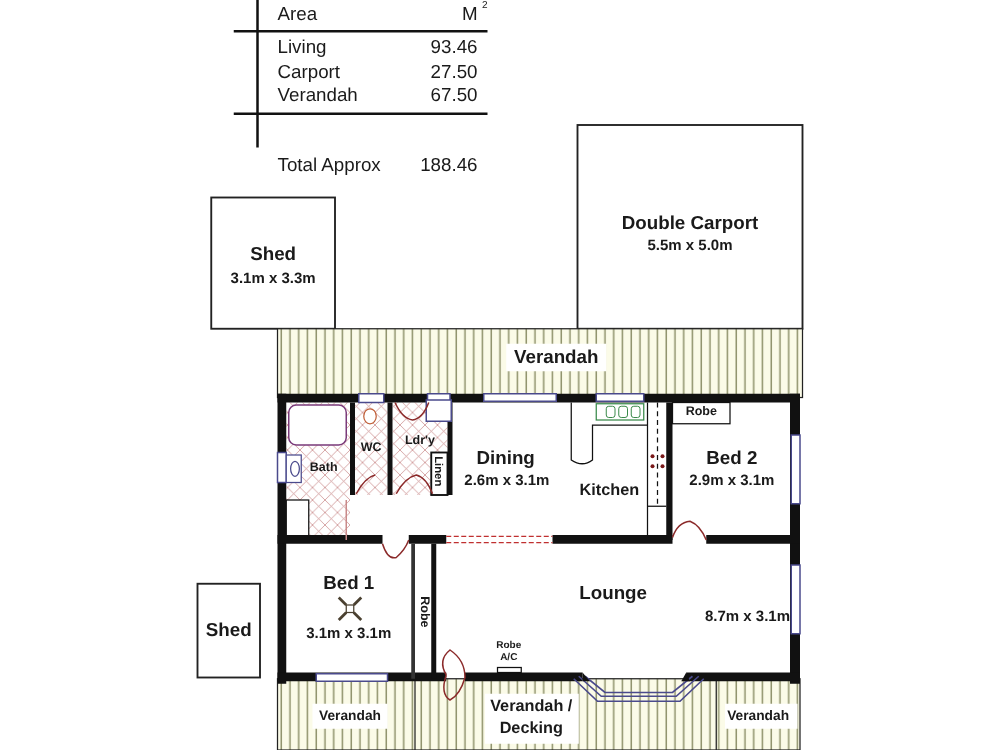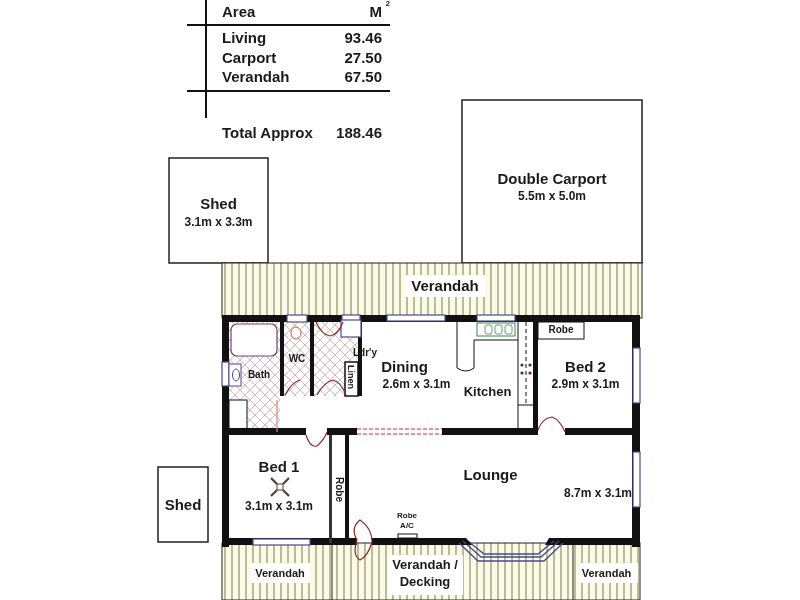--- a/index.html
+++ b/index.html
@@ -5,21 +5,21 @@
     html, body { margin: 0; padding: 0; background: #ffffff; }
     body { width: 800px; height: 600px; position: relative; overflow: hidden;
            font-family: "Liberation Sans", "DejaVu Sans", sans-serif; color: #1a1a1a; }
     .lbl { position: absolute; font-weight: bold; text-align: center; white-space: nowrap; }
     .room-name { font-size: 15px; }
     .room-dim { font-size: 12px; }
     .small { font-size: 10px; }
     svg#plan { position: absolute; left: 0; top: 0; }
 
     
-    .area-table { position: absolute; left: 205px; top: 0; width: 185px; height: 118px; font-weight: bold; font-size: 15px; }
+    .area-table { position: absolute; left: 205px; top: 0; width: 185px; height: 118px; font-weight: normal; font-size: 15px; }
     .area-table .vline { position: absolute; left: 0; top: 0; width: 2px; height: 118px; background: #111; }
     .area-table .hline { position: absolute; left: -18px; width: 203px; height: 2px; background: #111; }
     .area-table .row { position: absolute; left: 17px; width: 168px; height: 20px; }
     .area-table .row .k { position: absolute; left: 0; }
     .area-table .row .v { position: absolute; right: 8px; }
     .area-table sup { position: absolute; right: 0; top: -4px; font-size: 8px; }
   </style>
 </head>
 <body>
 
@@ -182,25 +182,25 @@
 <div class="lbl room-name" style="left:169px; top:195px; width:99px;">Shed</div>
 <div class="lbl room-dim" style="left:169px; top:215px; width:99px;">3.1m x 3.3m</div>
 
 <div class="lbl room-name" style="left:462px; top:170px; width:180px;">Double Carport</div>
 <div class="lbl room-dim" style="left:462px; top:189px; width:180px;">5.5m x 5.0m</div>
 
 <div class="lbl room-name" style="left:405px; top:277px; width:80px;">Verandah</div>
 
 <div class="lbl small" style="left:243px; top:369px; width:32px;">Bath</div>
 <div class="lbl small" style="left:284px; top:353px; width:26px;">WC</div>
-<div class="lbl small" style="left:314px; top:347px; width:44px;padding-left:29px;">Ldr'y</div>
+<div class="lbl small" style="left:314px; top:347px; width:44px;">Ldr'y</div>
 <div class="lbl small" style="left:334px; top:372px; width:34px; transform:rotate(90deg); font-size:9px;">Linen</div>
 
 <div class="lbl room-name" style="left:362px; top:358px; width:85px;">Dining</div>
-<div class="lbl room-dim" style="left:362px; top:377px; width:85px;padding-left:12px;">2.6m x 3.1m</div>
+<div class="lbl room-dim" style="left:351px; top:377px; width:85px;padding-left:12px;">2.6m x 3.1m</div>
 <div class="lbl" style="left:455px; top:384px; width:65px; font-size:13px;">Kitchen</div>
 
 <div class="lbl small" style="left:538px; top:324px; width:46px;">Robe</div>
 <div class="lbl room-name" style="left:538px; top:358px; width:95px;">Bed 2</div>
 <div class="lbl room-dim" style="left:538px; top:377px; width:95px;">2.9m x 3.1m</div>
 
 <div class="lbl room-name" style="left:229px; top:458px; width:100px;">Bed 1</div>
 <div class="lbl room-dim" style="left:229px; top:499px; width:100px;">3.1m x 3.1m</div>
 <div class="lbl small" style="left:322px; top:484px; width:34px; transform:rotate(90deg);">Robe</div>
 

